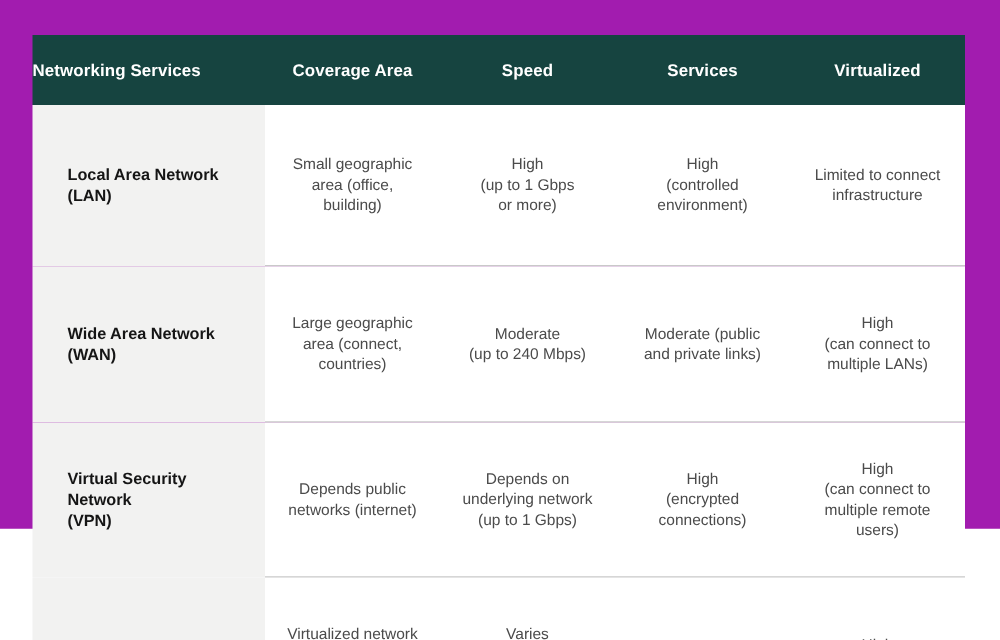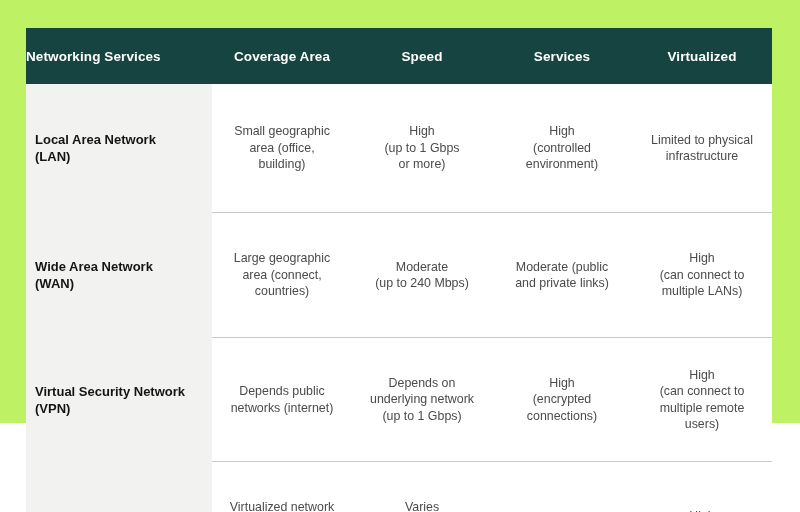--- a/index.html
+++ b/index.html
@@ -11,21 +11,21 @@
     height: 512px;
     background: #ffffff;
     font-family: "Liberation Sans", sans-serif;
     overflow: hidden;
   }
 
   #page {
     position: relative;
     width: 800px;
     height: 423px;
-    background: #bef264;
+    background: #a21caf;
   }
 
   .comparison-table {
     position: absolute;
     left: 26px;
     top: 28px;
     width: 746px;
     border-collapse: collapse;
     table-layout: fixed;
   }
@@ -68,21 +68,21 @@
     background: #ffffff;
   }
 
   .comparison-table tbody tr:first-child td {
     border-top: none;
   }
 
   .comparison-table tbody td.cell-service {
     background: #f2f2f1;
     text-align: left;
-    padding-left: 9px;
+    padding-left: 28px;
     padding-right: 8px;
     color: #151515;
     font-size: 13px;
     font-weight: bold;
     line-height: 17px;
     border-top: none;
   }
 
   
   tr.row-lan td    { height: 104px; }
@@ -128,21 +128,21 @@
           <span class="cell-text">High
 (up to 1 Gbps
 or more)</span>
         </td>
         <td>
           <span class="cell-text">High
 (controlled
 environment)</span>
         </td>
         <td>
-          <span class="cell-text">Limited to physical
+          <span class="cell-text">Limited to connect
 infrastructure</span>
         </td>
       </tr>
 
       <tr class="row-wan">
         <td class="cell-service">
           <span class="cell-text">Wide Area Network
 (WAN)</span>
         </td>
         <td>

